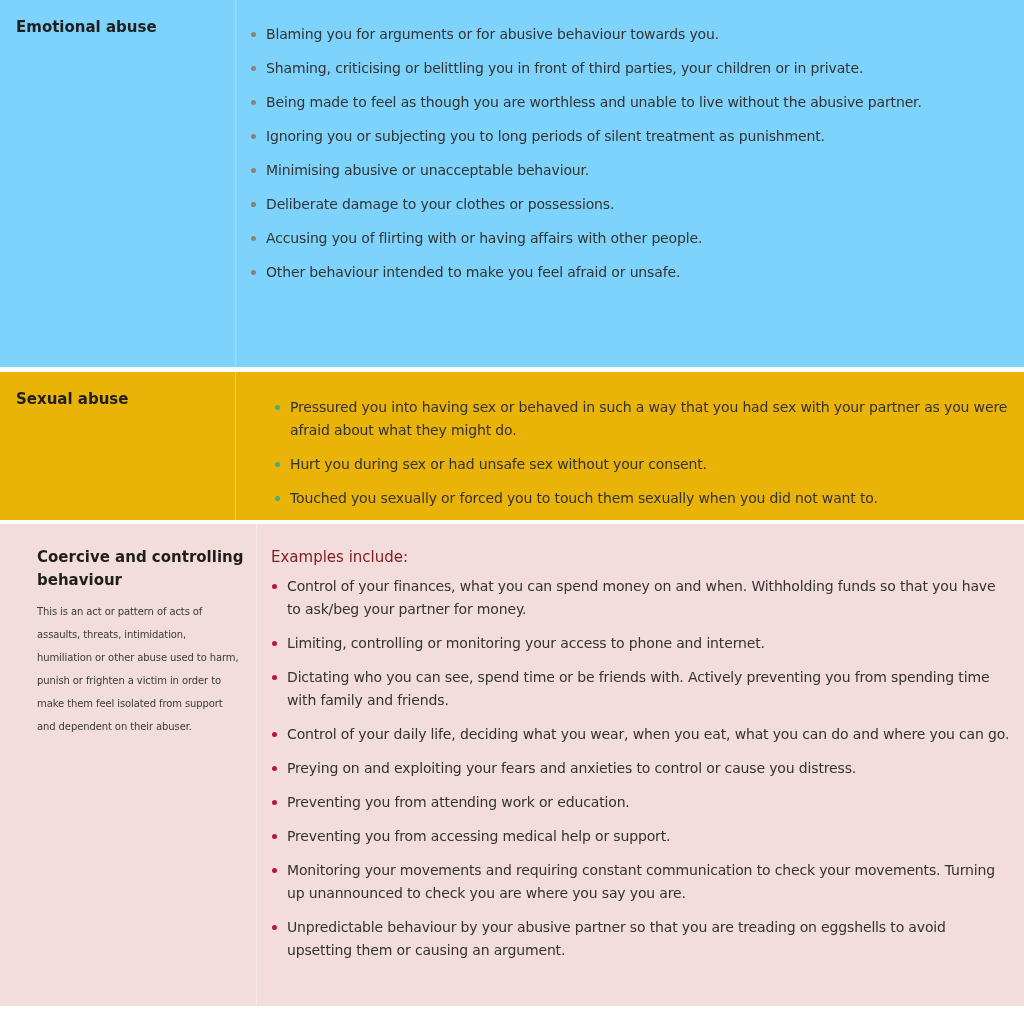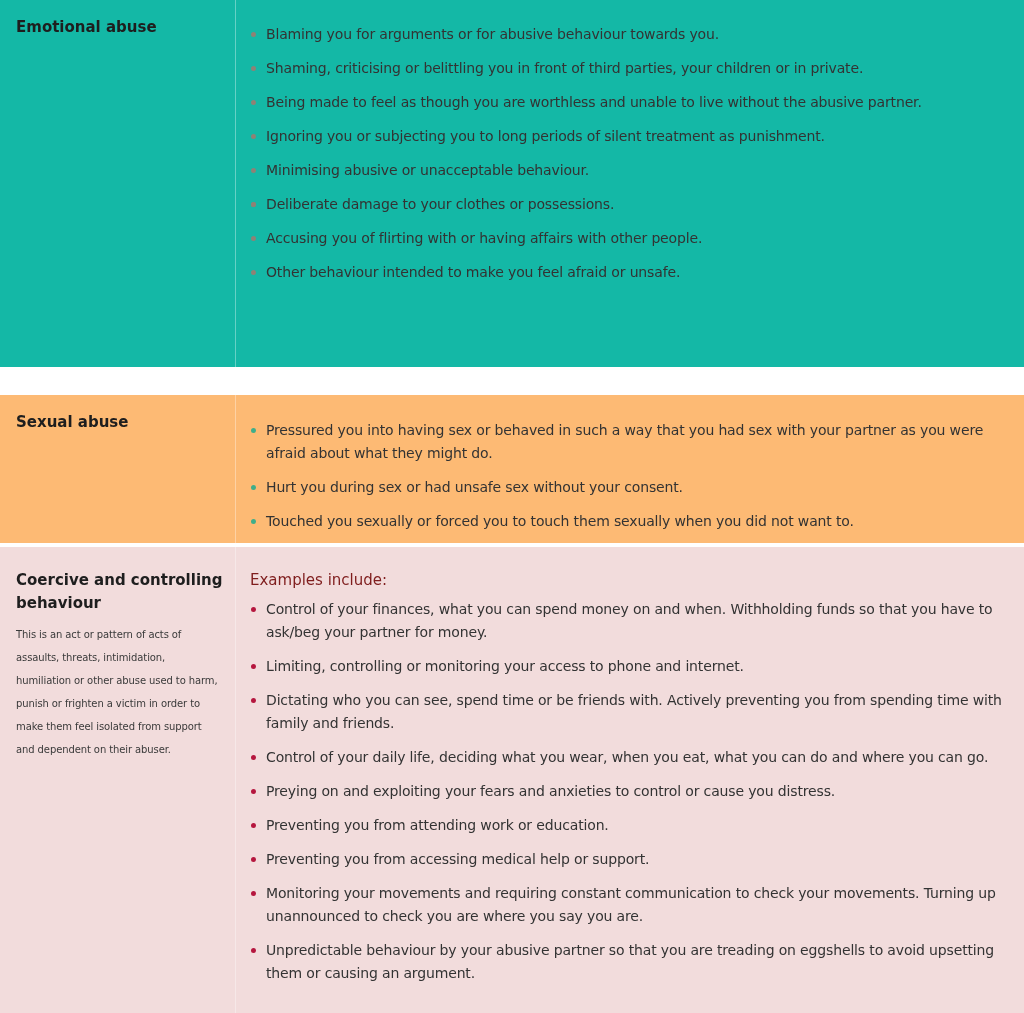--- a/index.html
+++ b/index.html
@@ -7,23 +7,23 @@
     width: 1024px; height: 1013px; overflow: hidden;
     background: #ffffff;
     font-family: "DejaVu Sans", sans-serif;
     color: #333333;
   }
   .row {
     display: flex;
     width: 1024px;
     box-sizing: border-box;
   }
-  .row.emotional { height: 367px; background: #14b8a6; }
-  .row.sexual { height: 148px; background: #fdba74; margin-top: 28px; }
-  .row.coercive { height: 482px; background: #f2dcdc; margin-top: 4px; }
+  .row.emotional { height: 367px; background: #7dd3fc; }
+  .row.sexual { height: 148px; background: #eab308; margin-top: 5px; gap: 24px; }
+  .row.coercive { height: 482px; background: #f2dcdc; margin-top: 4px; padding-left: 21px; }
   .label-col {
     width: 236px;
     box-sizing: border-box;
     padding: 16px 12px 0 16px;
     border-right: 1px solid rgba(255,255,255,0.35);
   }
   .content-col {
     flex: 1;
     box-sizing: border-box;
     padding: 22px 14px 0 14px;

